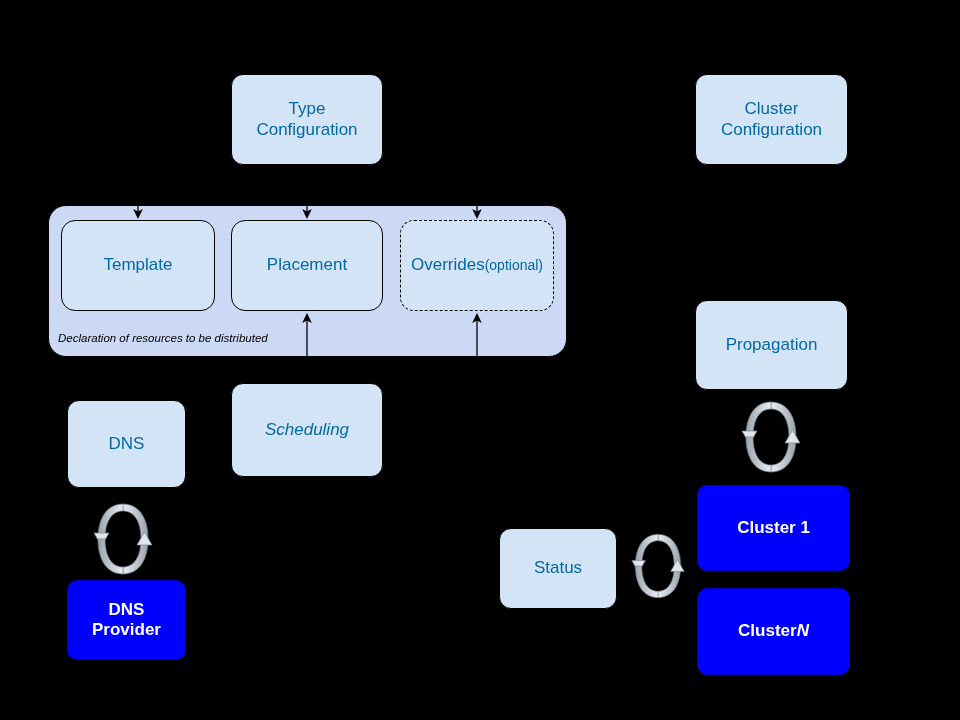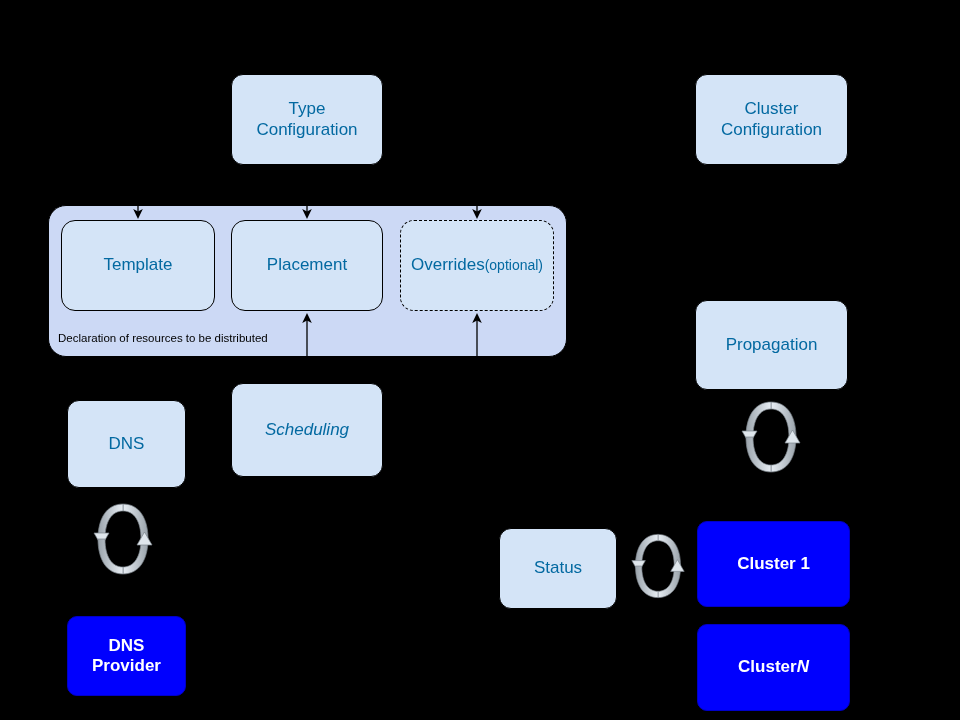--- a/index.html
+++ b/index.html
@@ -40,21 +40,20 @@
   }
   .node.dashed {
     border: 1.5px dashed #000000;
   }
   .node.cluster {
     background: #0000fe;
     color: #ffffff;
     font-weight: bold;
     border: 1px solid #0000c8;
     border-radius: 10px;
-    margin-top: 36px;
   }
   .node.sub {
     background: #d4e4f7;
     border-radius: 14px;
   }
   .group-box {
     position: absolute;
     box-sizing: border-box;
     background: #ccd9f5;
     border: 1px solid #000000;
@@ -78,21 +77,21 @@
     z-index: 5;
   }
   .ital { font-style: italic; }
 </style>
 </head>
 <body>
 
 <div id="stage">
 
   <div class="group-box" style="left:48px; top:205px; width:519px; height:152px;"></div>
-  <div class="group-caption" style="left:58px; top:332px;">Declaration of resources to be distributed</div>
+  <div class="group-caption" style="left:58px; top:332px;font-style:italic;">Declaration of resources to be distributed</div>
 
   <svg class="conn" width="960" height="720" viewBox="0 0 960 720" style="left:0; top:0;">
     <defs>
       <marker id="arrH" markerWidth="9" markerHeight="9" refX="4.5" refY="4.5" orient="auto">
         <path d="M0.6,0.8 L8.4,4.5 L0.6,8.2 L2.5,4.5 Z" fill="#000000"></path>
       </marker>
     </defs>
 
     <g>
       <line x1="138" y1="206" x2="138" y2="214" stroke="#000000" stroke-width="1.3" marker-end="url(#arrH)"></line>

